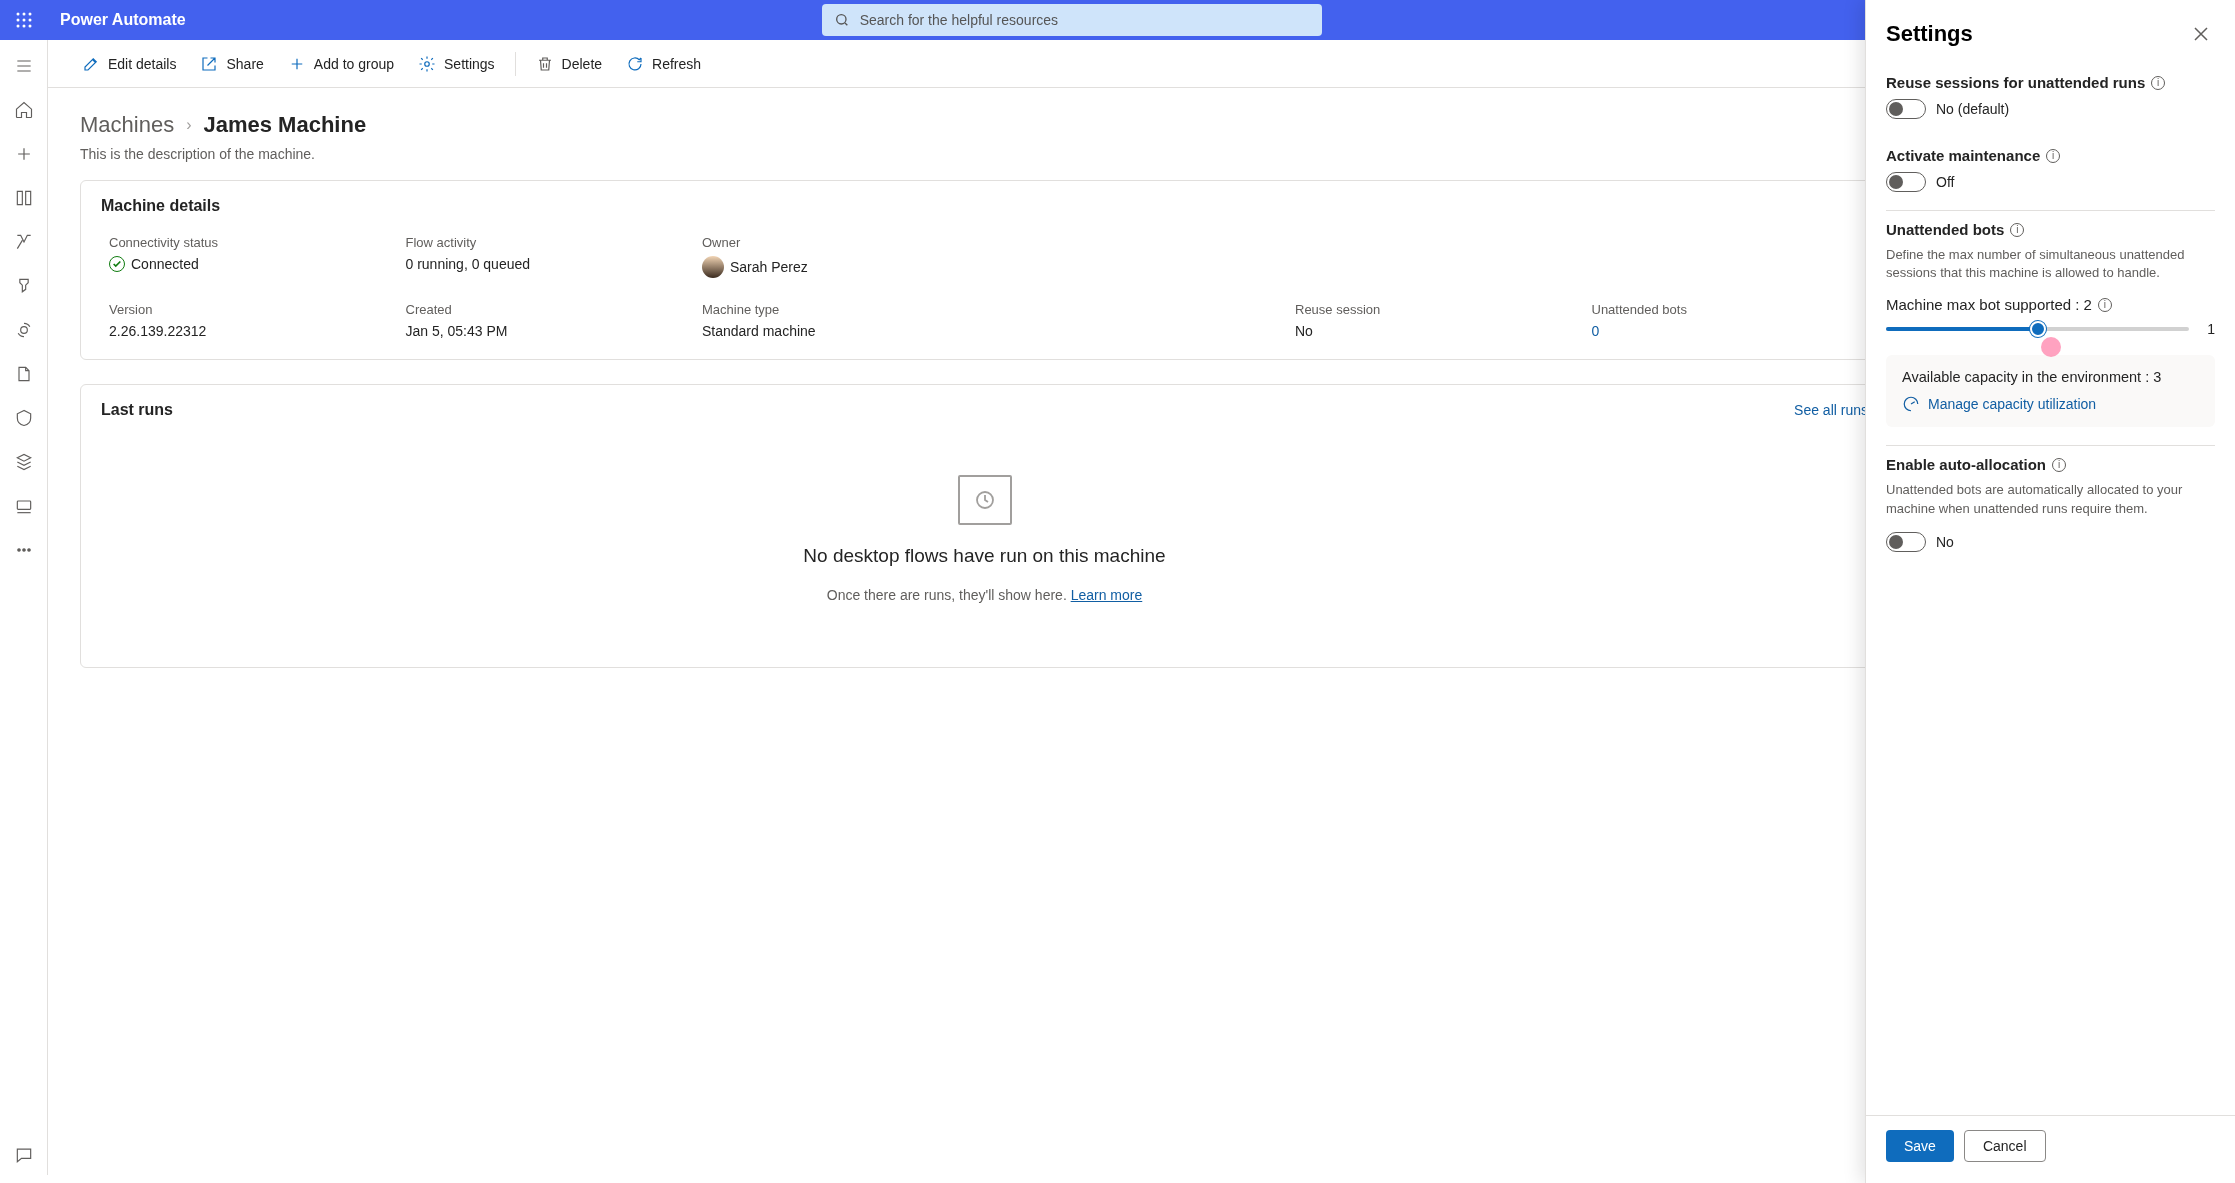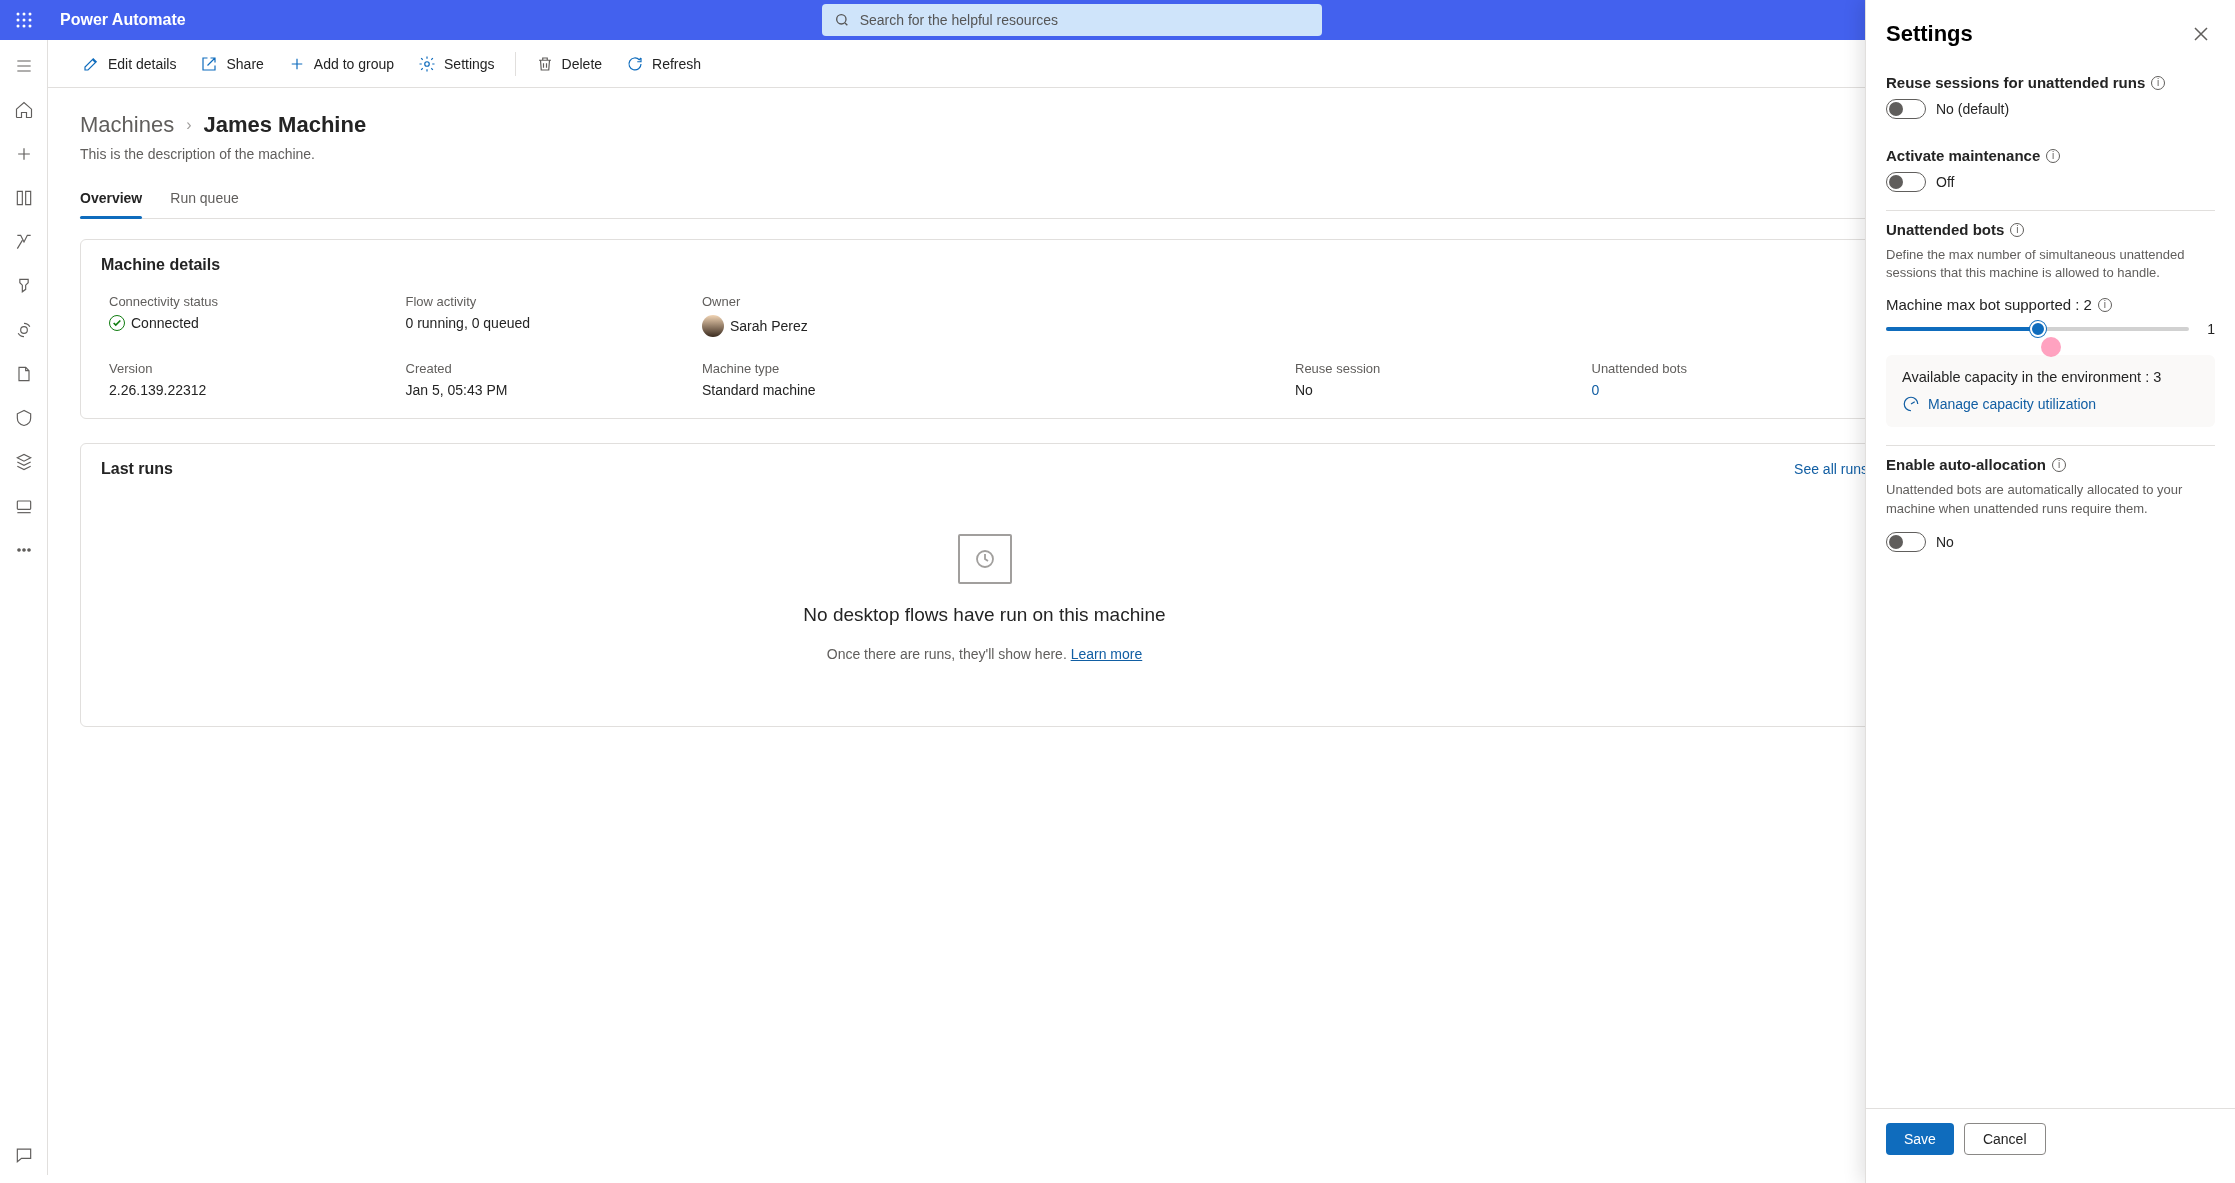--- a/index.html
+++ b/index.html
@@ -135,21 +135,21 @@
   .slider-fill { position:absolute; left:0; top:0; height:100%; background:var(--blue-accent); border-radius:2px; width:50%; }
   .slider-thumb { position:absolute; top:50%; transform:translate(-50%, -50%); width:16px; height:16px; background:var(--blue-accent); border-radius:50%; left:50%; border:2px solid #fff; box-shadow:0 0 0 1px var(--blue-accent);}
   .cursor-blob { position:absolute; width:20px; height:20px; background:rgba(255,100,150,0.6); border-radius:50%; left:51%; top:10px; pointer-events:none; }
   .slider-val { font-size:14px; color:#242424; width:14px; text-align:right;}
 
   .capacity-box { margin-top:18px; background:var(--gray-bg); border-radius:6px; padding:14px 16px; }
   .capacity-box .cap-title { font-size:14.5px; color:#242424; margin-bottom:10px;}
   .cap-link { display:flex; align-items:center; gap:8px; color:var(--blue-link); font-size:14px; cursor:pointer;}
   .cap-link svg { stroke:var(--blue-link); fill:none; stroke-width:1.6; width:18px; height:18px;}
 
-  .panel-ft { padding:14px 20px 28px; display:flex; gap:10px; border-top:1px solid var(--border);}
+  .panel-ft { padding:14px 20px 21px; display:flex; gap:10px; border-top:1px solid var(--border);}
   .btn { height:32px; padding:0 18px; border-radius:4px; font-size:14px; cursor:pointer; display:flex; align-items:center; }
   .btn.primary { background:#0f6cbd; color:#fff; border:none;}
   .btn.secondary { background:#fff; color:#242424; border:1px solid #8a8886;}
 
 </style>
 </head>
 <body>
 
 <div class="topbar">
   <div class="waffle">
@@ -327,24 +327,20 @@
     </div>
 
     <div class="page">
       <div class="breadcrumb">
         <span class="bc-root">Machines</span>
         <span class="caret">›</span>
         <span class="bc-current">James Machine</span>
       </div>
       <div class="description">This is the description of the machine.</div>
 
-      <div class="tabs">
-        <div class="tab active">Overview</div>
-        <div class="tab">Run queue</div>
-      </div>
 
       <div class="cols">
         <div class="col-main">
 
           <div class="card">
             <div class="card-hd">Machine details</div>
             <div class="card-bd">
               <div class="grid">
                 <div class="cell">
                   <div class="field-lbl">Connectivity status</div>

